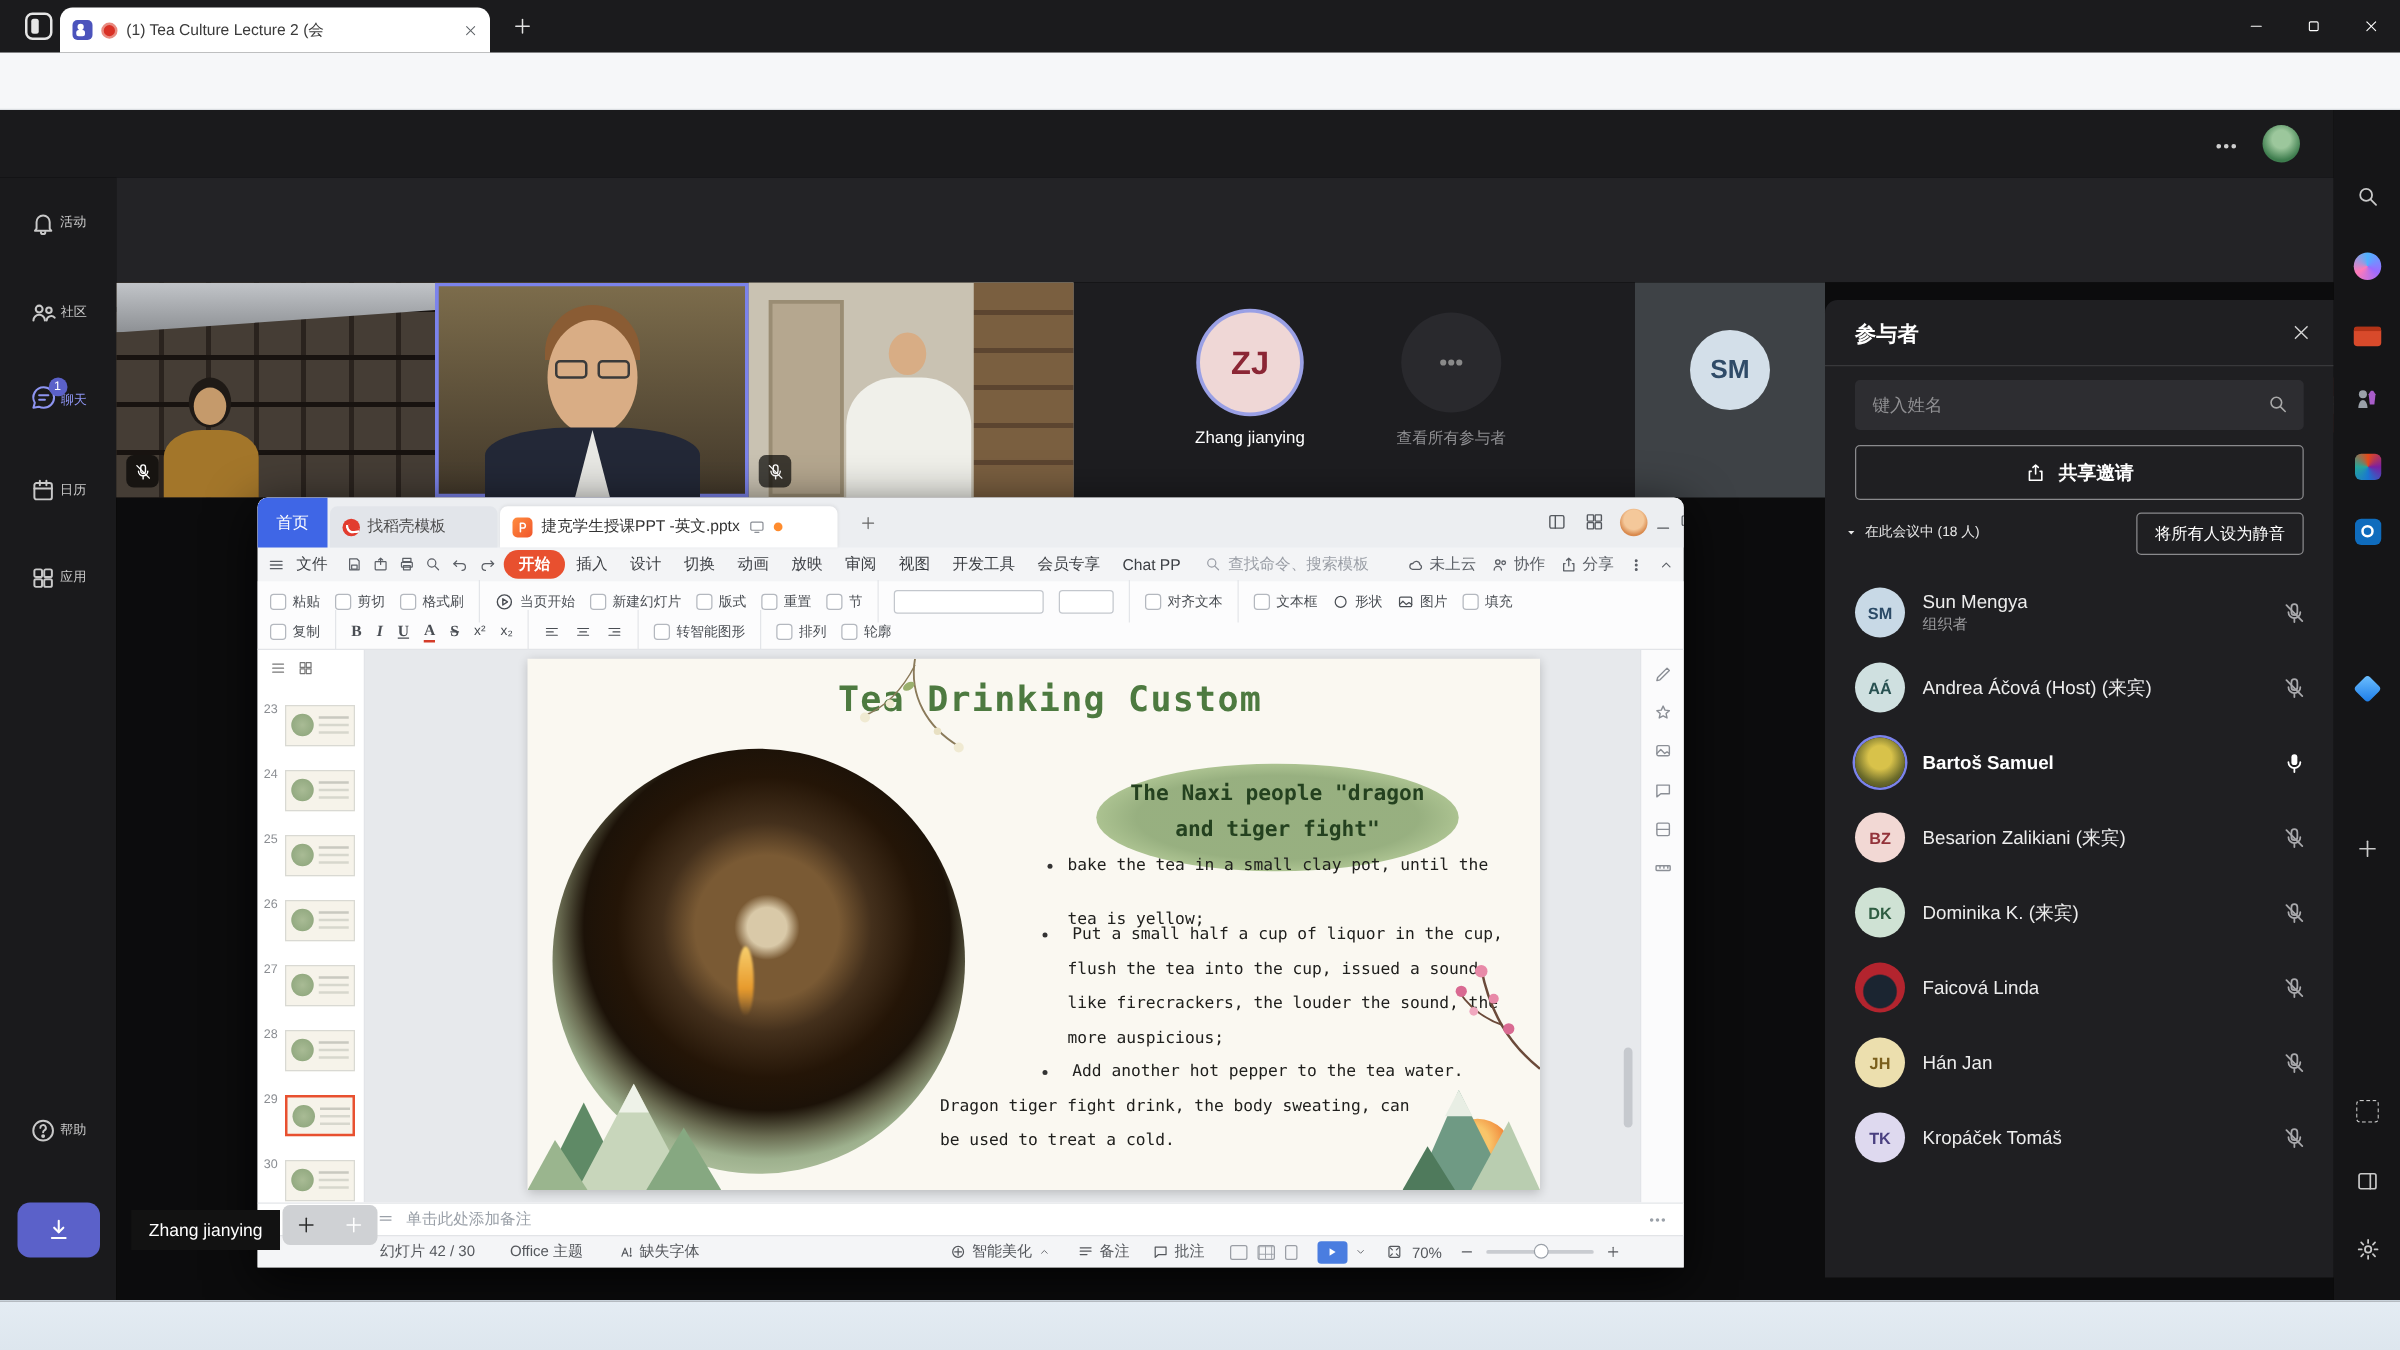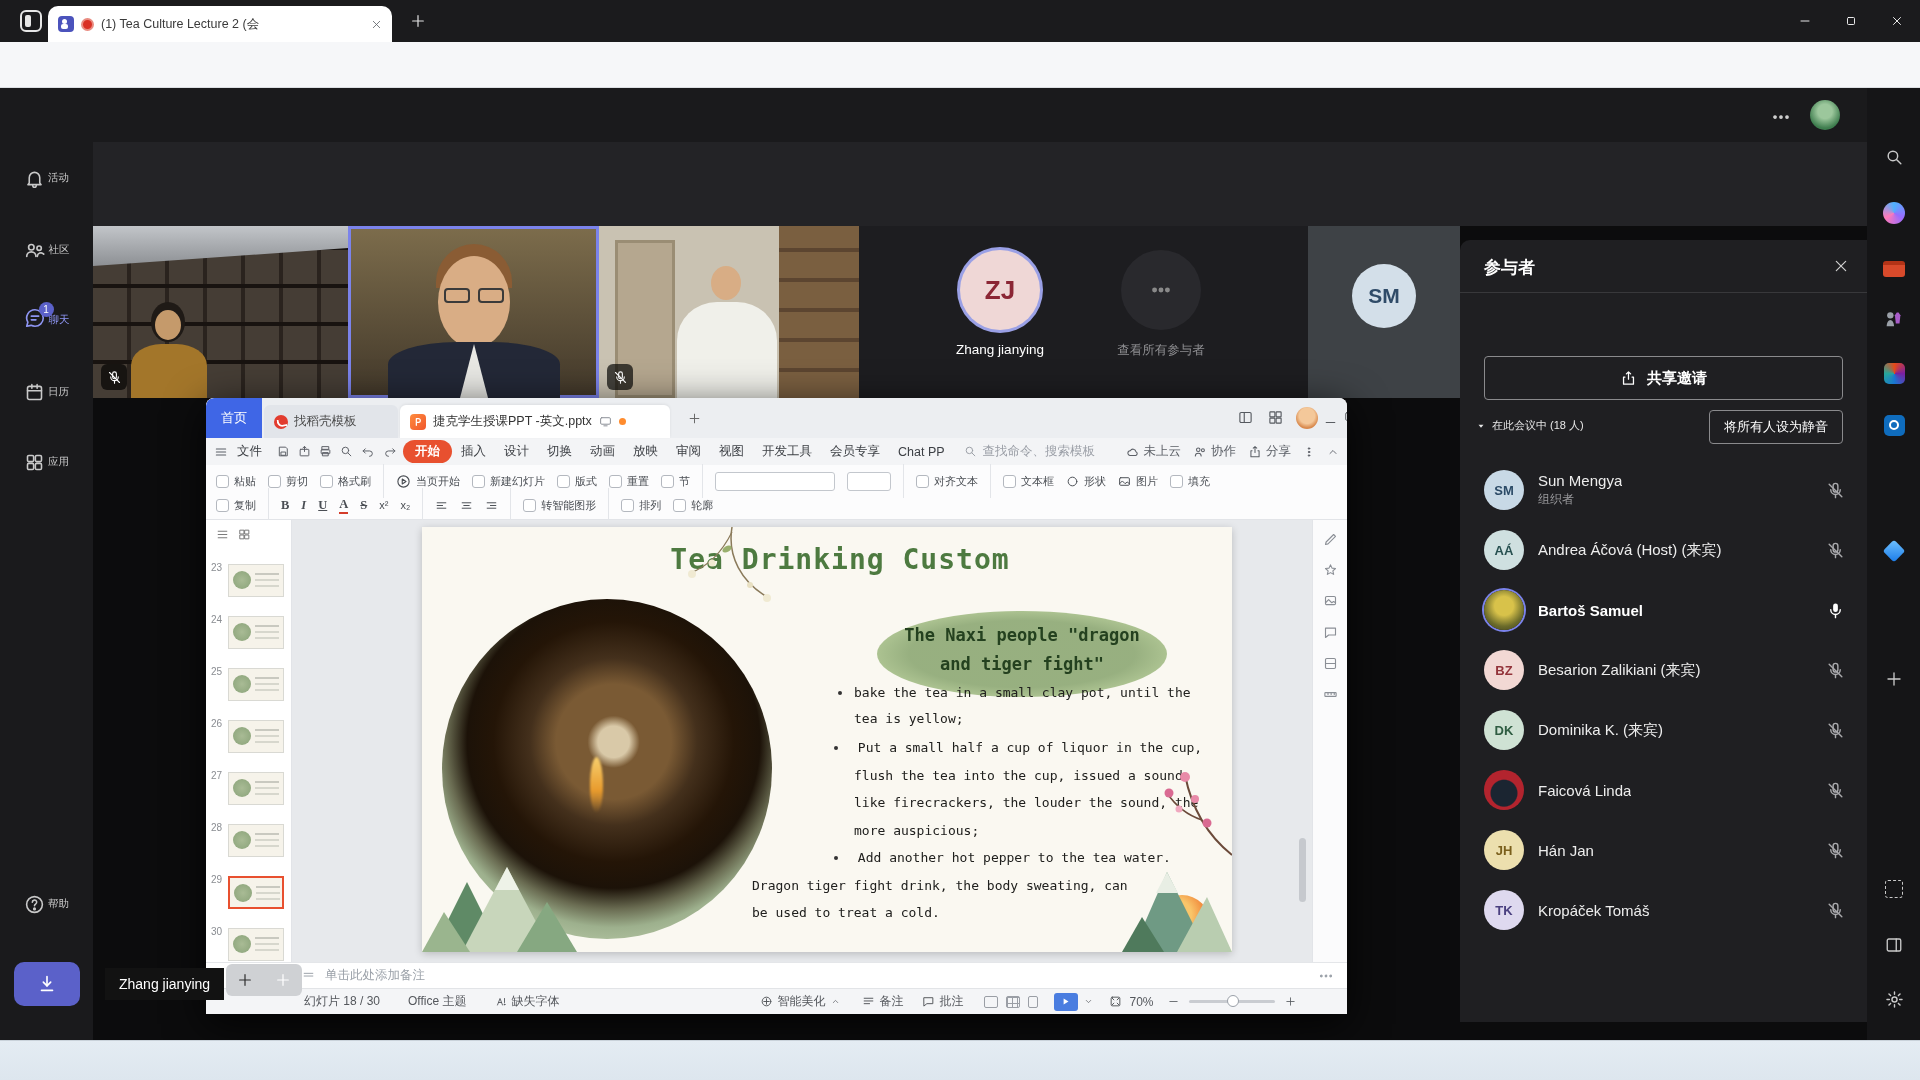--- a/index.html
+++ b/index.html
@@ -833,21 +833,21 @@
       <circle cx="95" cy="71" r="4" fill="#f0ead2"></circle>
         <circle cx="78" cy="58" r="3" fill="#e8e0c2"></circle>
       <ellipse cx="55" cy="22" rx="5" ry="3" fill="#9ab06e" transform="rotate(-30 55 22)"></ellipse>
     </svg>
     <div class="abs teacircle"></div>
     <div class="abs flame"></div>
     <div class="abs blob"></div>
     <div class="abs sl-sub" style="top:98px;left:390px">The Naxi people "dragon</div>
     <div class="abs sl-sub" style="top:127px;left:390px">and tiger fight"</div>
     <div class="abs sl-line dot" style="left:432px;top:158px">bake the tea in a small clay pot, until the</div>
-    <div class="abs sl-line" style="left:432px;top:184px">tea is yellow;</div>
+    <div class="abs sl-line" style="left:432px;top:201px">tea is yellow;</div>
     <div class="abs sl-line dot" style="left:428px;top:213px"> Put a small half a cup of liquor in the cup,</div>
     <div class="abs sl-line" style="left:432px;top:241px">flush the tea into the cup, issued a sound</div>
     <div class="abs sl-line" style="left:432px;top:268px">like firecrackers, the louder the sound, the</div>
     <div class="abs sl-line" style="left:432px;top:296px">more auspicious;</div>
     <div class="abs sl-line dot" style="left:428px;top:323px"> Add another hot pepper to the tea water.</div>
     <div class="abs sl-line" style="left:330px;top:351px">Dragon tiger fight drink, the body sweating, can</div>
     <div class="abs sl-line" style="left:330px;top:378px">be used to treat a cold.</div>
     <div class="abs sun"></div>
     <svg class="abs" style="left:0;top:300px" width="155" height="125" viewBox="0 0 155 125">
       <polygon points="10,125 45,55 80,125" fill="#5f8a66"></polygon>
@@ -906,21 +906,21 @@
         <line x1="4" y1="13" x2="20" y2="13"></line>
       </svg>
     <span style="margin-left:10px">单击此处添加备注</span>
     <svg class="s" style="margin-left:auto;margin-right:14px" width="14" height="8" viewBox="0 0 24 12">
         <circle cx="4" cy="6" r="1.5" fill="currentColor"></circle>
         <circle cx="12" cy="6" r="1.5" fill="currentColor"></circle>
         <circle cx="20" cy="6" r="1.5" fill="currentColor"></circle>
       </svg>
   </div>
   <div class="abs statusbar">
-    <span style="margin-left:98px">幻灯片 18 / 30</span>
+    <span style="margin-left:98px">幻灯片 42 / 30</span>
     <span style="margin-left:28px">Office 主题</span>
     <span class="flex" style="margin-left:28px;gap:5px">
       <svg class="s" width="12" height="12" viewBox="0 0 24 24">
           <path d="M5 18L10 5l5 13"></path>
           <path d="M7 13h6"></path>
           <path d="M19 5v8"></path>
           <circle cx="19" cy="17" r="0.9" fill="currentColor"></circle>
         </svg>
       <span>缺失字体</span>
     </span>
@@ -991,20 +991,27 @@
     </svg>
 </div>
 
 <div class="abs panel">
   <span class="abs p-title">参与者</span>
   <svg class="abs s p-close" width="16" height="16" viewBox="0 0 24 24">
       <line x1="5" y1="5" x2="19" y2="19"></line>
       <line x1="19" y1="5" x2="5" y2="19"></line>
     </svg>
   <div class="abs p-div"></div>
+  <div class="abs p-search">
+    <input placeholder="键入姓名" style="">
+    <svg class="abs s" style="right:12px;top:11px;color:#a8a8a8" width="17" height="17" viewBox="0 0 24 24">
+        <circle cx="10" cy="10" r="6"></circle>
+        <line x1="14.5" y1="14.5" x2="20" y2="20"></line>
+      </svg>
+  </div>
   <button class="abs p-invite">
     <svg class="s" width="17" height="17" viewBox="0 0 24 24">
         <path d="M7 10H5v10h14V10h-2"></path>
         <path d="M12 13V3M9 5.5L12 2.8 15 5.5"></path>
       </svg>
     <span>共享邀请</span>
   </button>
   <div class="abs p-section">
     <svg width="10" height="10" viewBox="0 0 24 24">
         <path fill="#e8e8e8" d="M6 9h12l-6 7z"></path>

